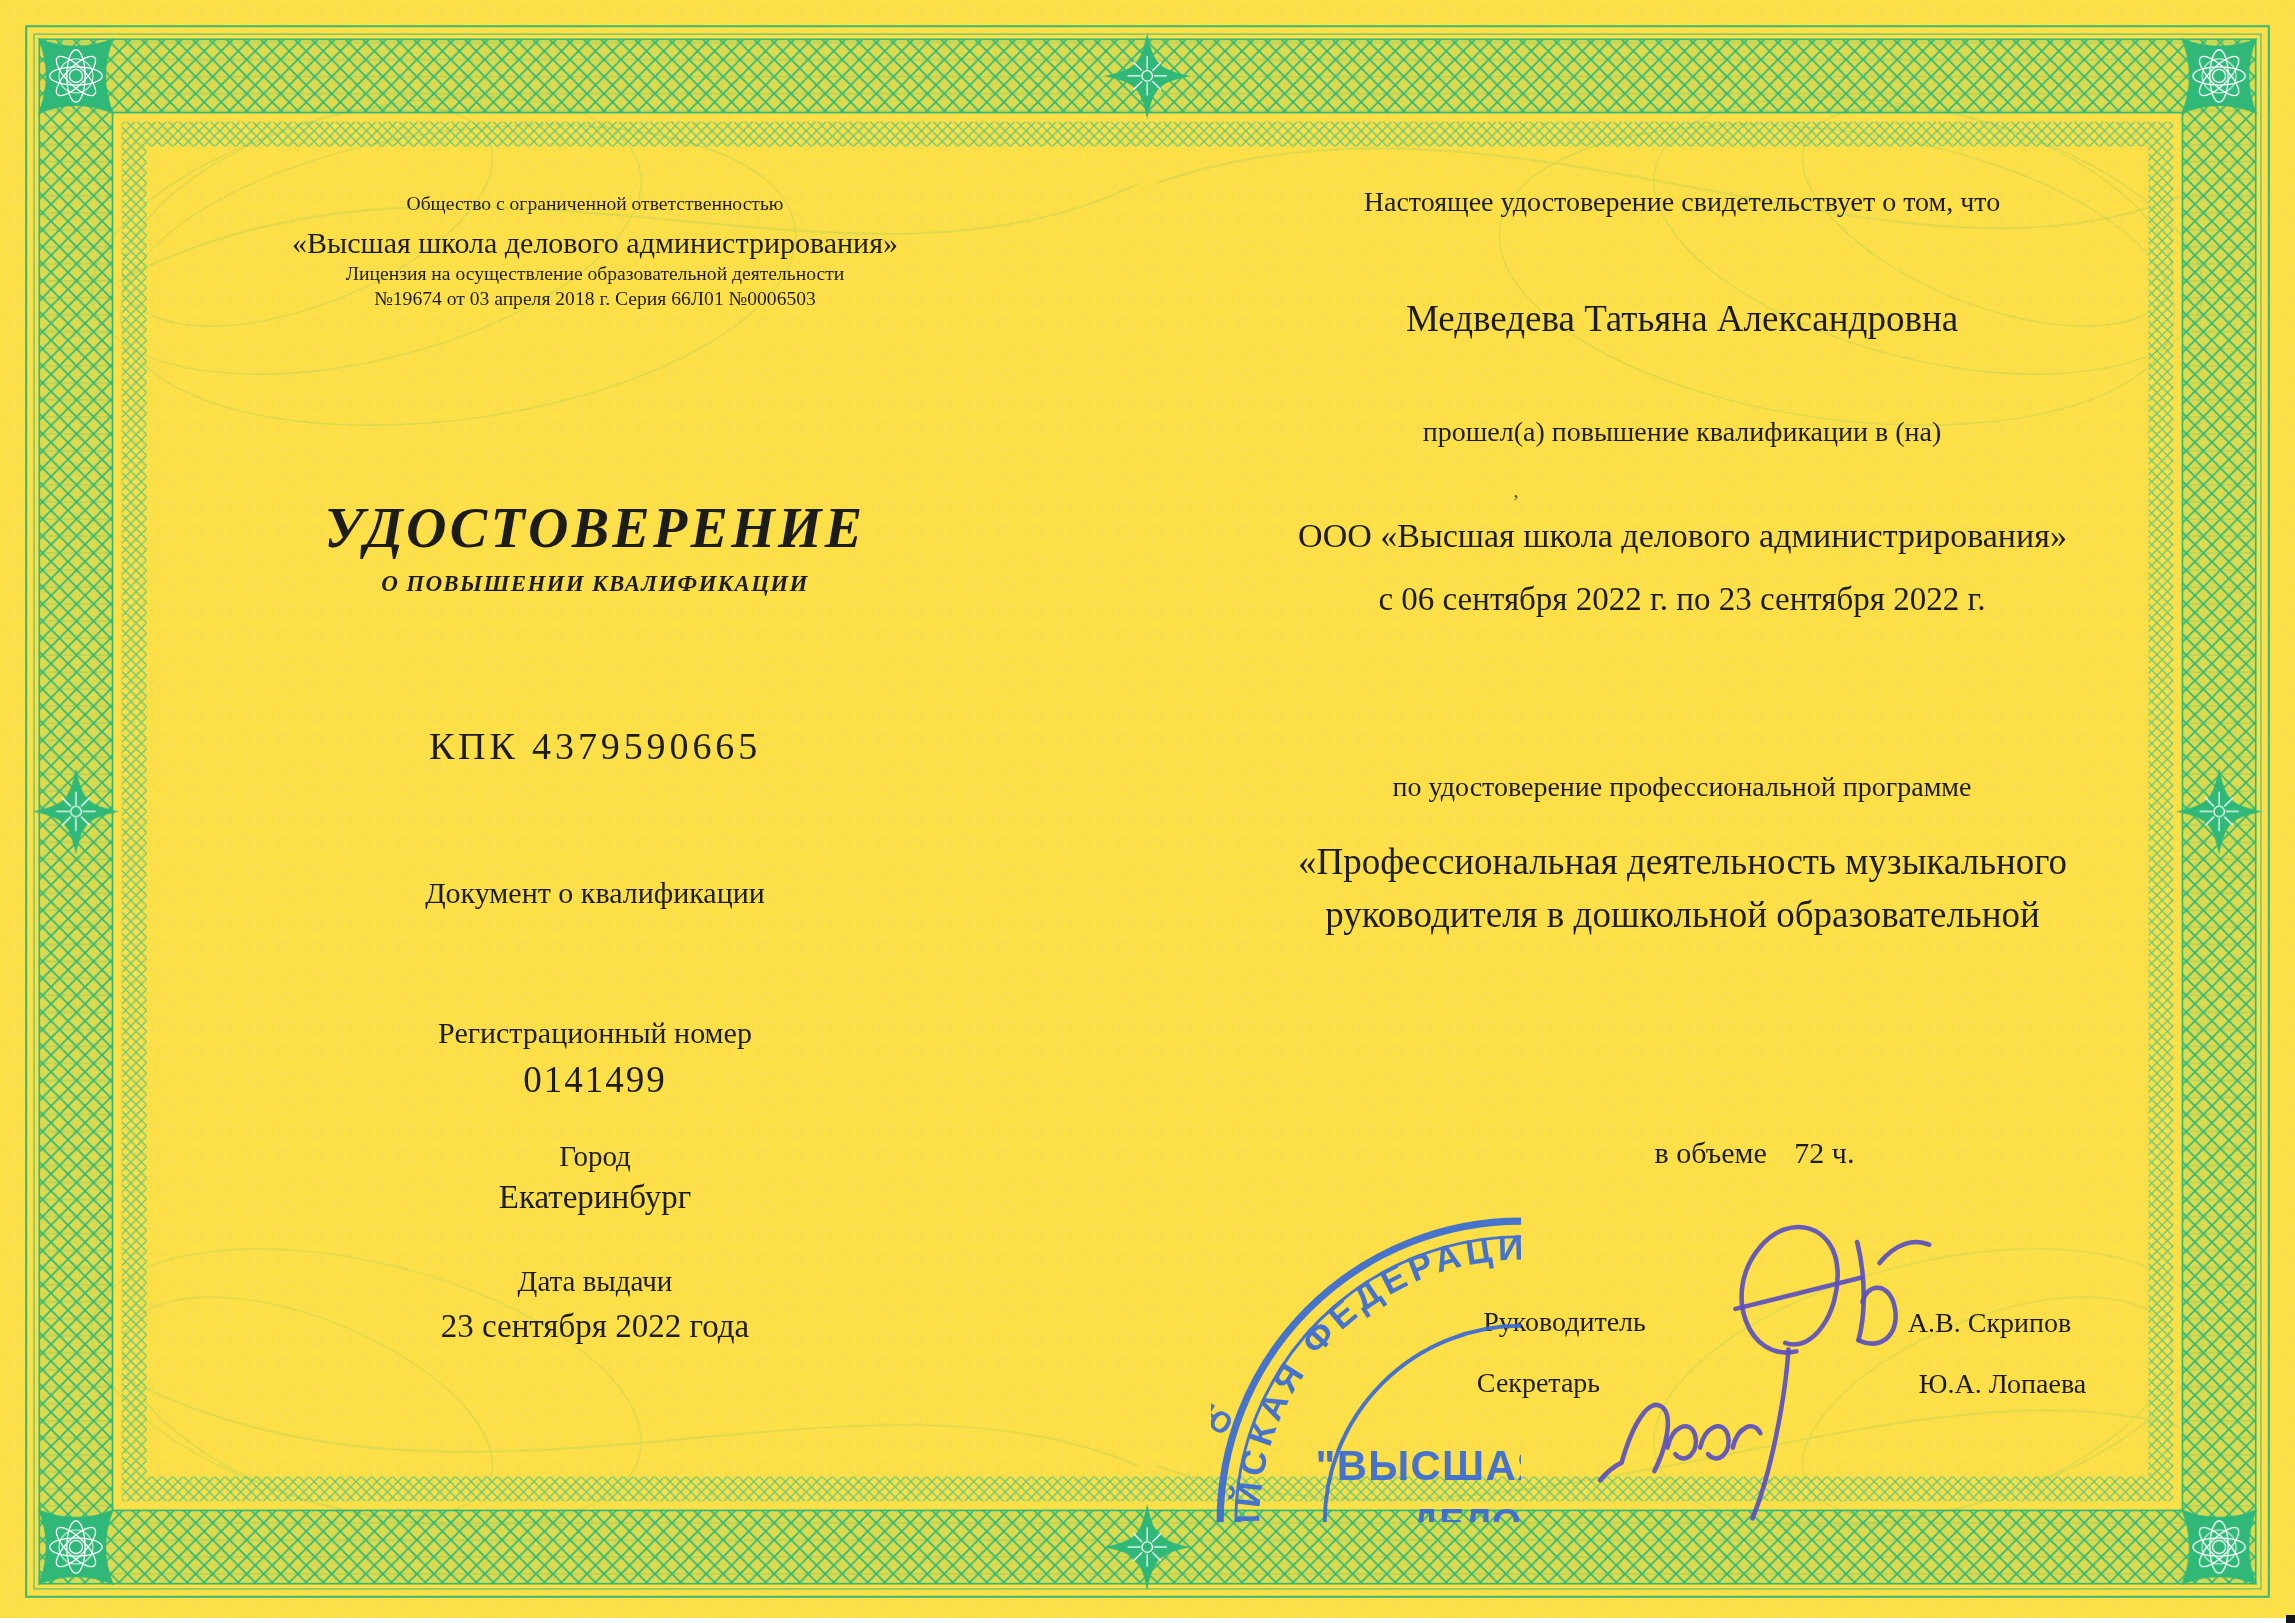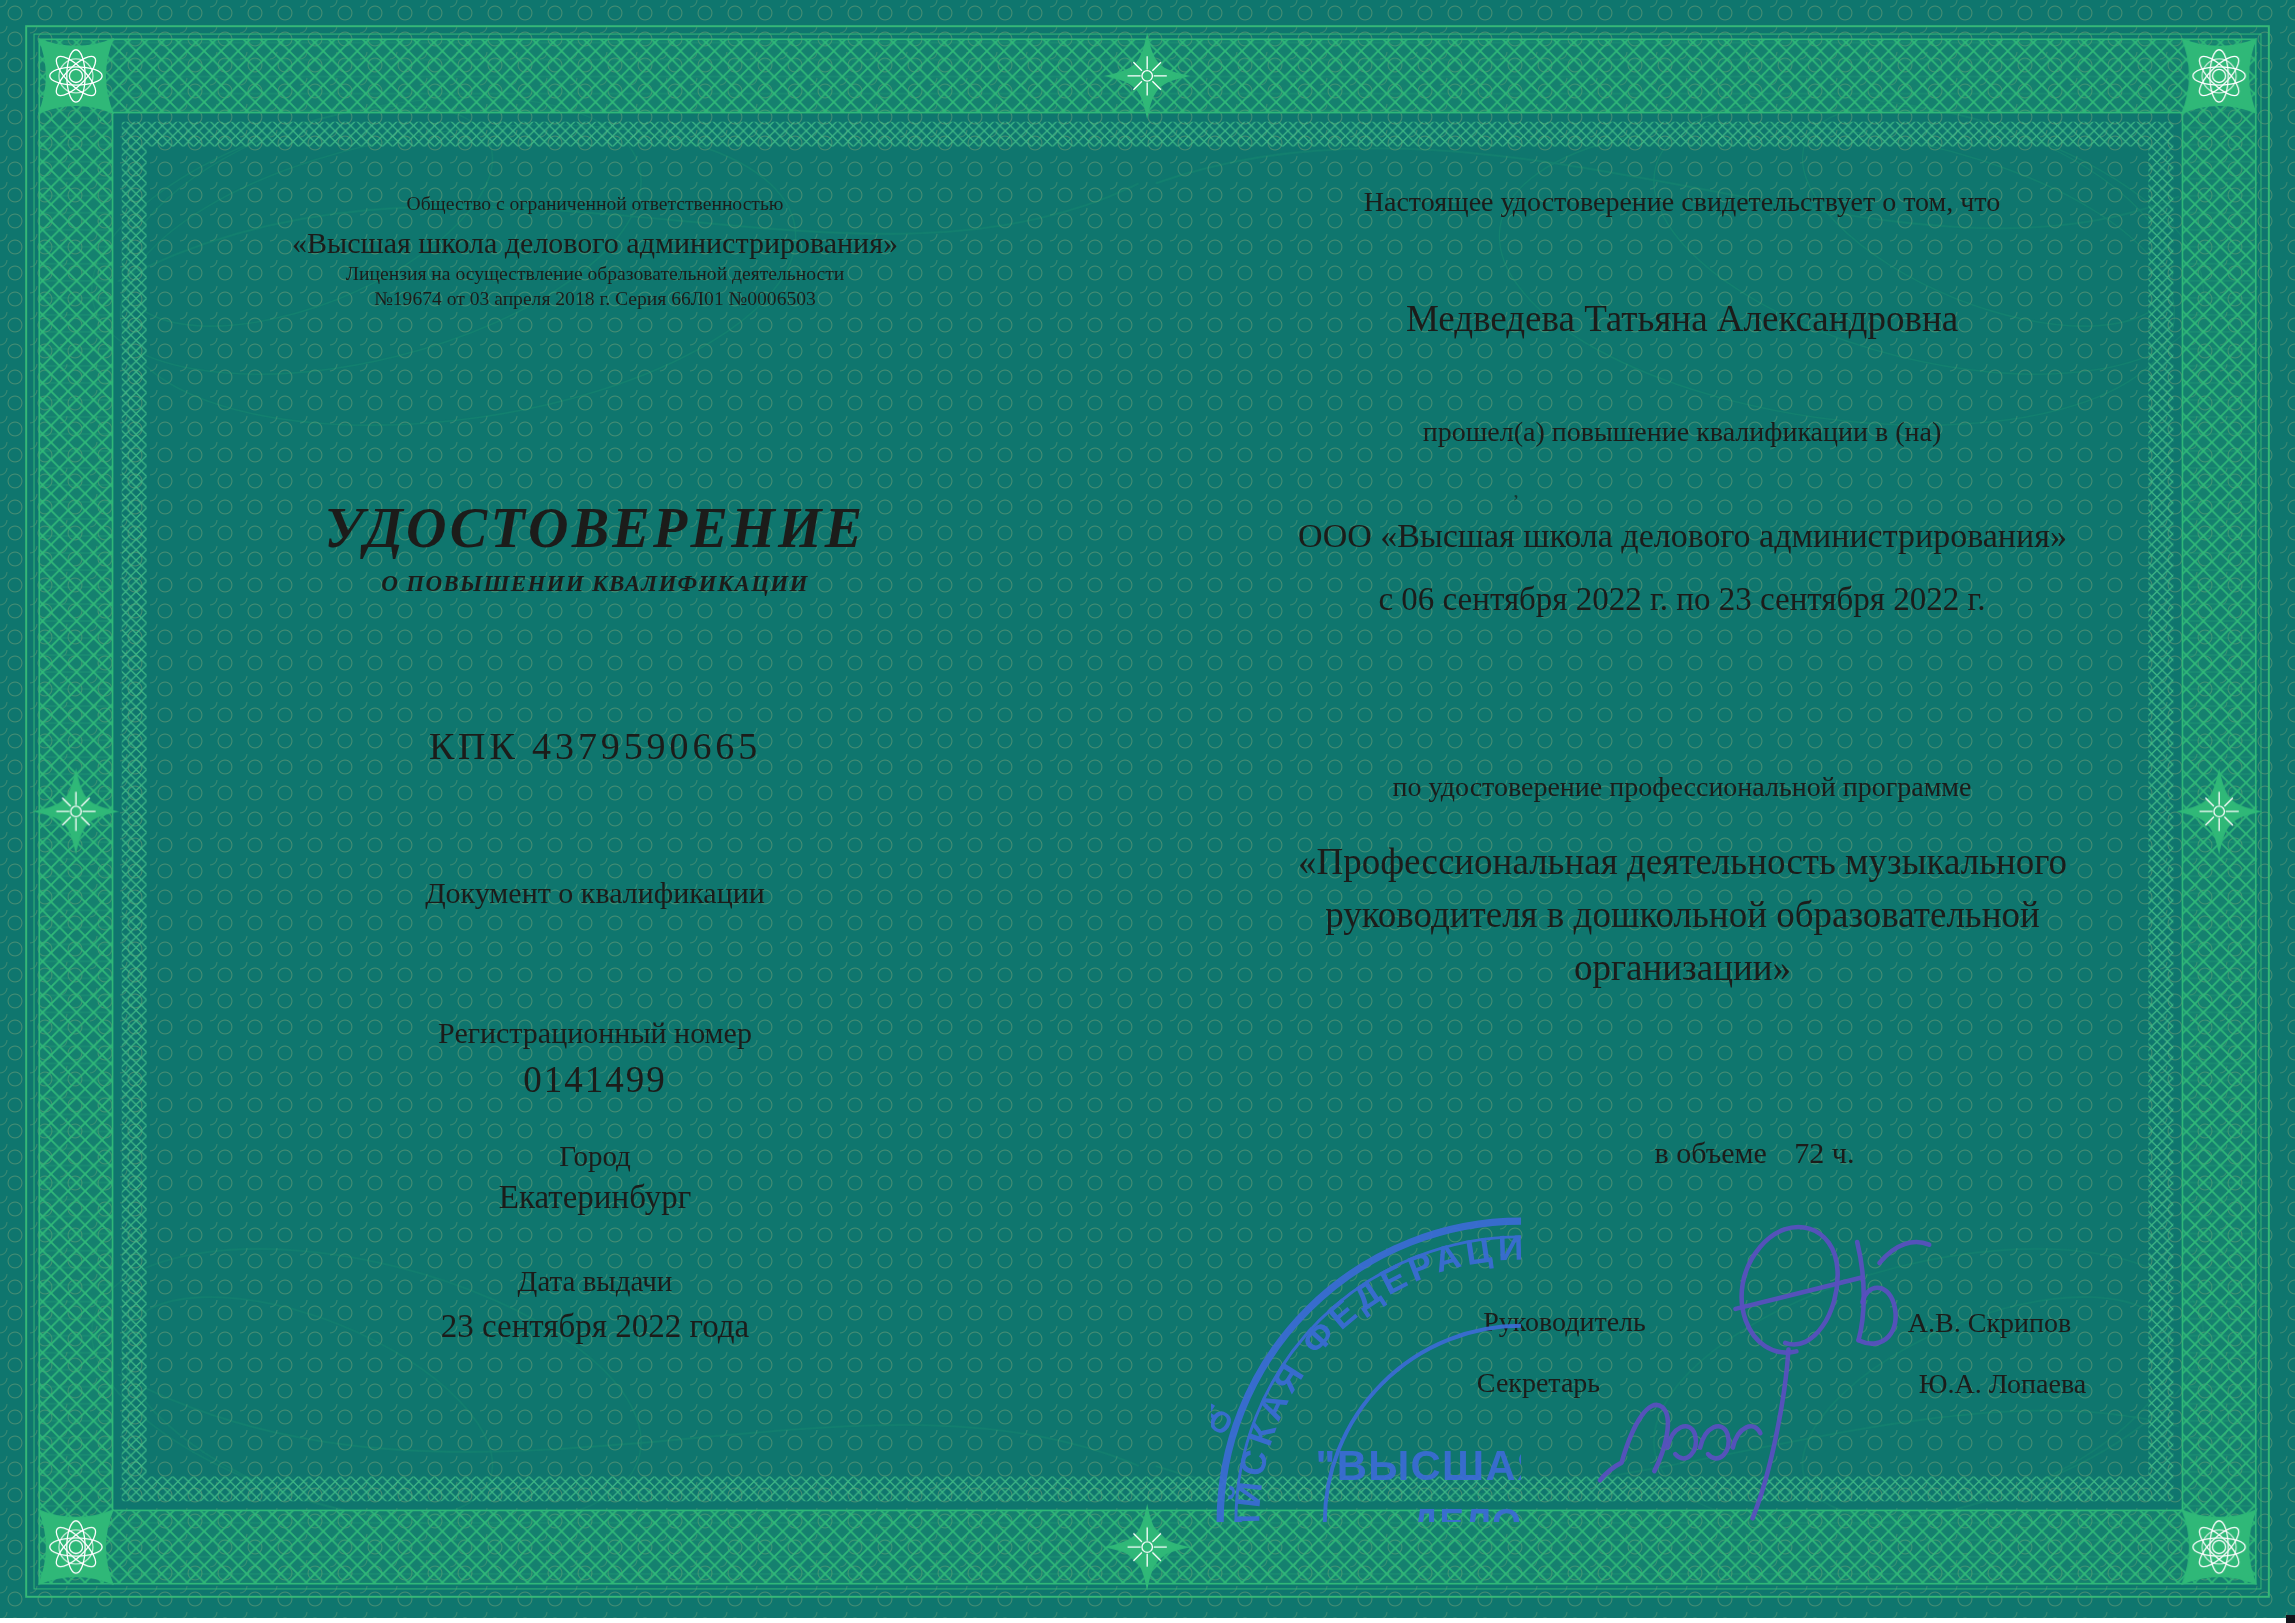--- a/index.html
+++ b/index.html
@@ -1,16 +1,16 @@
 <!DOCTYPE html>
 <html style="font-size:10.5px"><head>
 <meta charset="utf-8">
 <style>
   html,body{margin:0;padding:0;background:#ffffff;}
-  .page{position:relative;width:2295px;height:1623px;background:#0f766e;overflow:hidden;
+  .page{position:relative;width:2295px;height:1623px;background:#fde047;overflow:hidden;
         font-family:"Liberation Serif","DejaVu Serif",serif;color:#1c1c1a;}
   .texture{position:absolute;inset:0;
     background-image:
       radial-gradient(circle 9.8px at 15px 13px, rgba(222,203,128,0.00) 5.9px, rgba(222,203,128,0.28) 6.9px, rgba(222,203,128,0.00) 7.9px),
       radial-gradient(circle 9.8px at 0px 0px, rgba(222,203,128,0.00) 5.9px, rgba(222,203,128,0.22) 6.9px, rgba(222,203,128,0.00) 7.9px);
     background-size:30px 26px;}
   .abs{position:absolute;}
   .line{position:absolute;text-align:center;white-space:nowrap;line-height:1.15;}
   .it{}
   .b{font-weight:bold;font-style:italic;}
@@ -171,21 +171,20 @@
   <div class="line" style="left:1152px;top:416px;width:1060px;font-size:28px">прошел(а) повышение квалификации в (на)</div>
 
   <div class="line" style="left:1503px;top:477px;width:26px;font-size:22px;opacity:.7">,</div>
 
   <div class="line" style="left:1113px;top:516px;width:1139px;font-size:34px">ООО «Высшая школа делового администрирования»</div>
   <div class="line" style="left:1152px;top:581px;width:1060px;font-size:33px">с 06 сентября 2022 г. по 23 сентября 2022 г.</div>
 
   <div class="line" style="left:1152px;top:771px;width:1060px;font-size:28px">по удостоверение профессиональной программе</div>
   <div class="line" style="left:1100px;top:894px;width:1165px;font-size:37px">руководителя в дошкольной образовательной</div>
   <div class="line" style="left:1100px;top:841px;width:1165px;font-size:37px">«Профессиональная деятельность музыкального</div>
-  <div class="line" style="left:1100px;top:947px;width:1165px;font-size:37px">организации»</div>
 
   <div class="line" style="left:1571px;top:1136px;width:367px;font-size:30px">
     <span>в объеме</span><span style="display:inline-block;width:27.5px"></span><span>72 ч.</span>
   </div>
 
   <div class="line it" style="left:1427px;top:1306px;width:275px;font-size:28px">Руководитель</div>
   <div class="line" style="left:1852px;top:1307px;width:275px;font-size:28px">А.В. Скрипов</div>
   <div class="line it" style="left:1401px;top:1367px;width:275px;font-size:28px">Секретарь</div>
   <div class="line" style="left:1865px;top:1368px;width:275px;font-size:28px">Ю.А. Лопаева</div>
 

